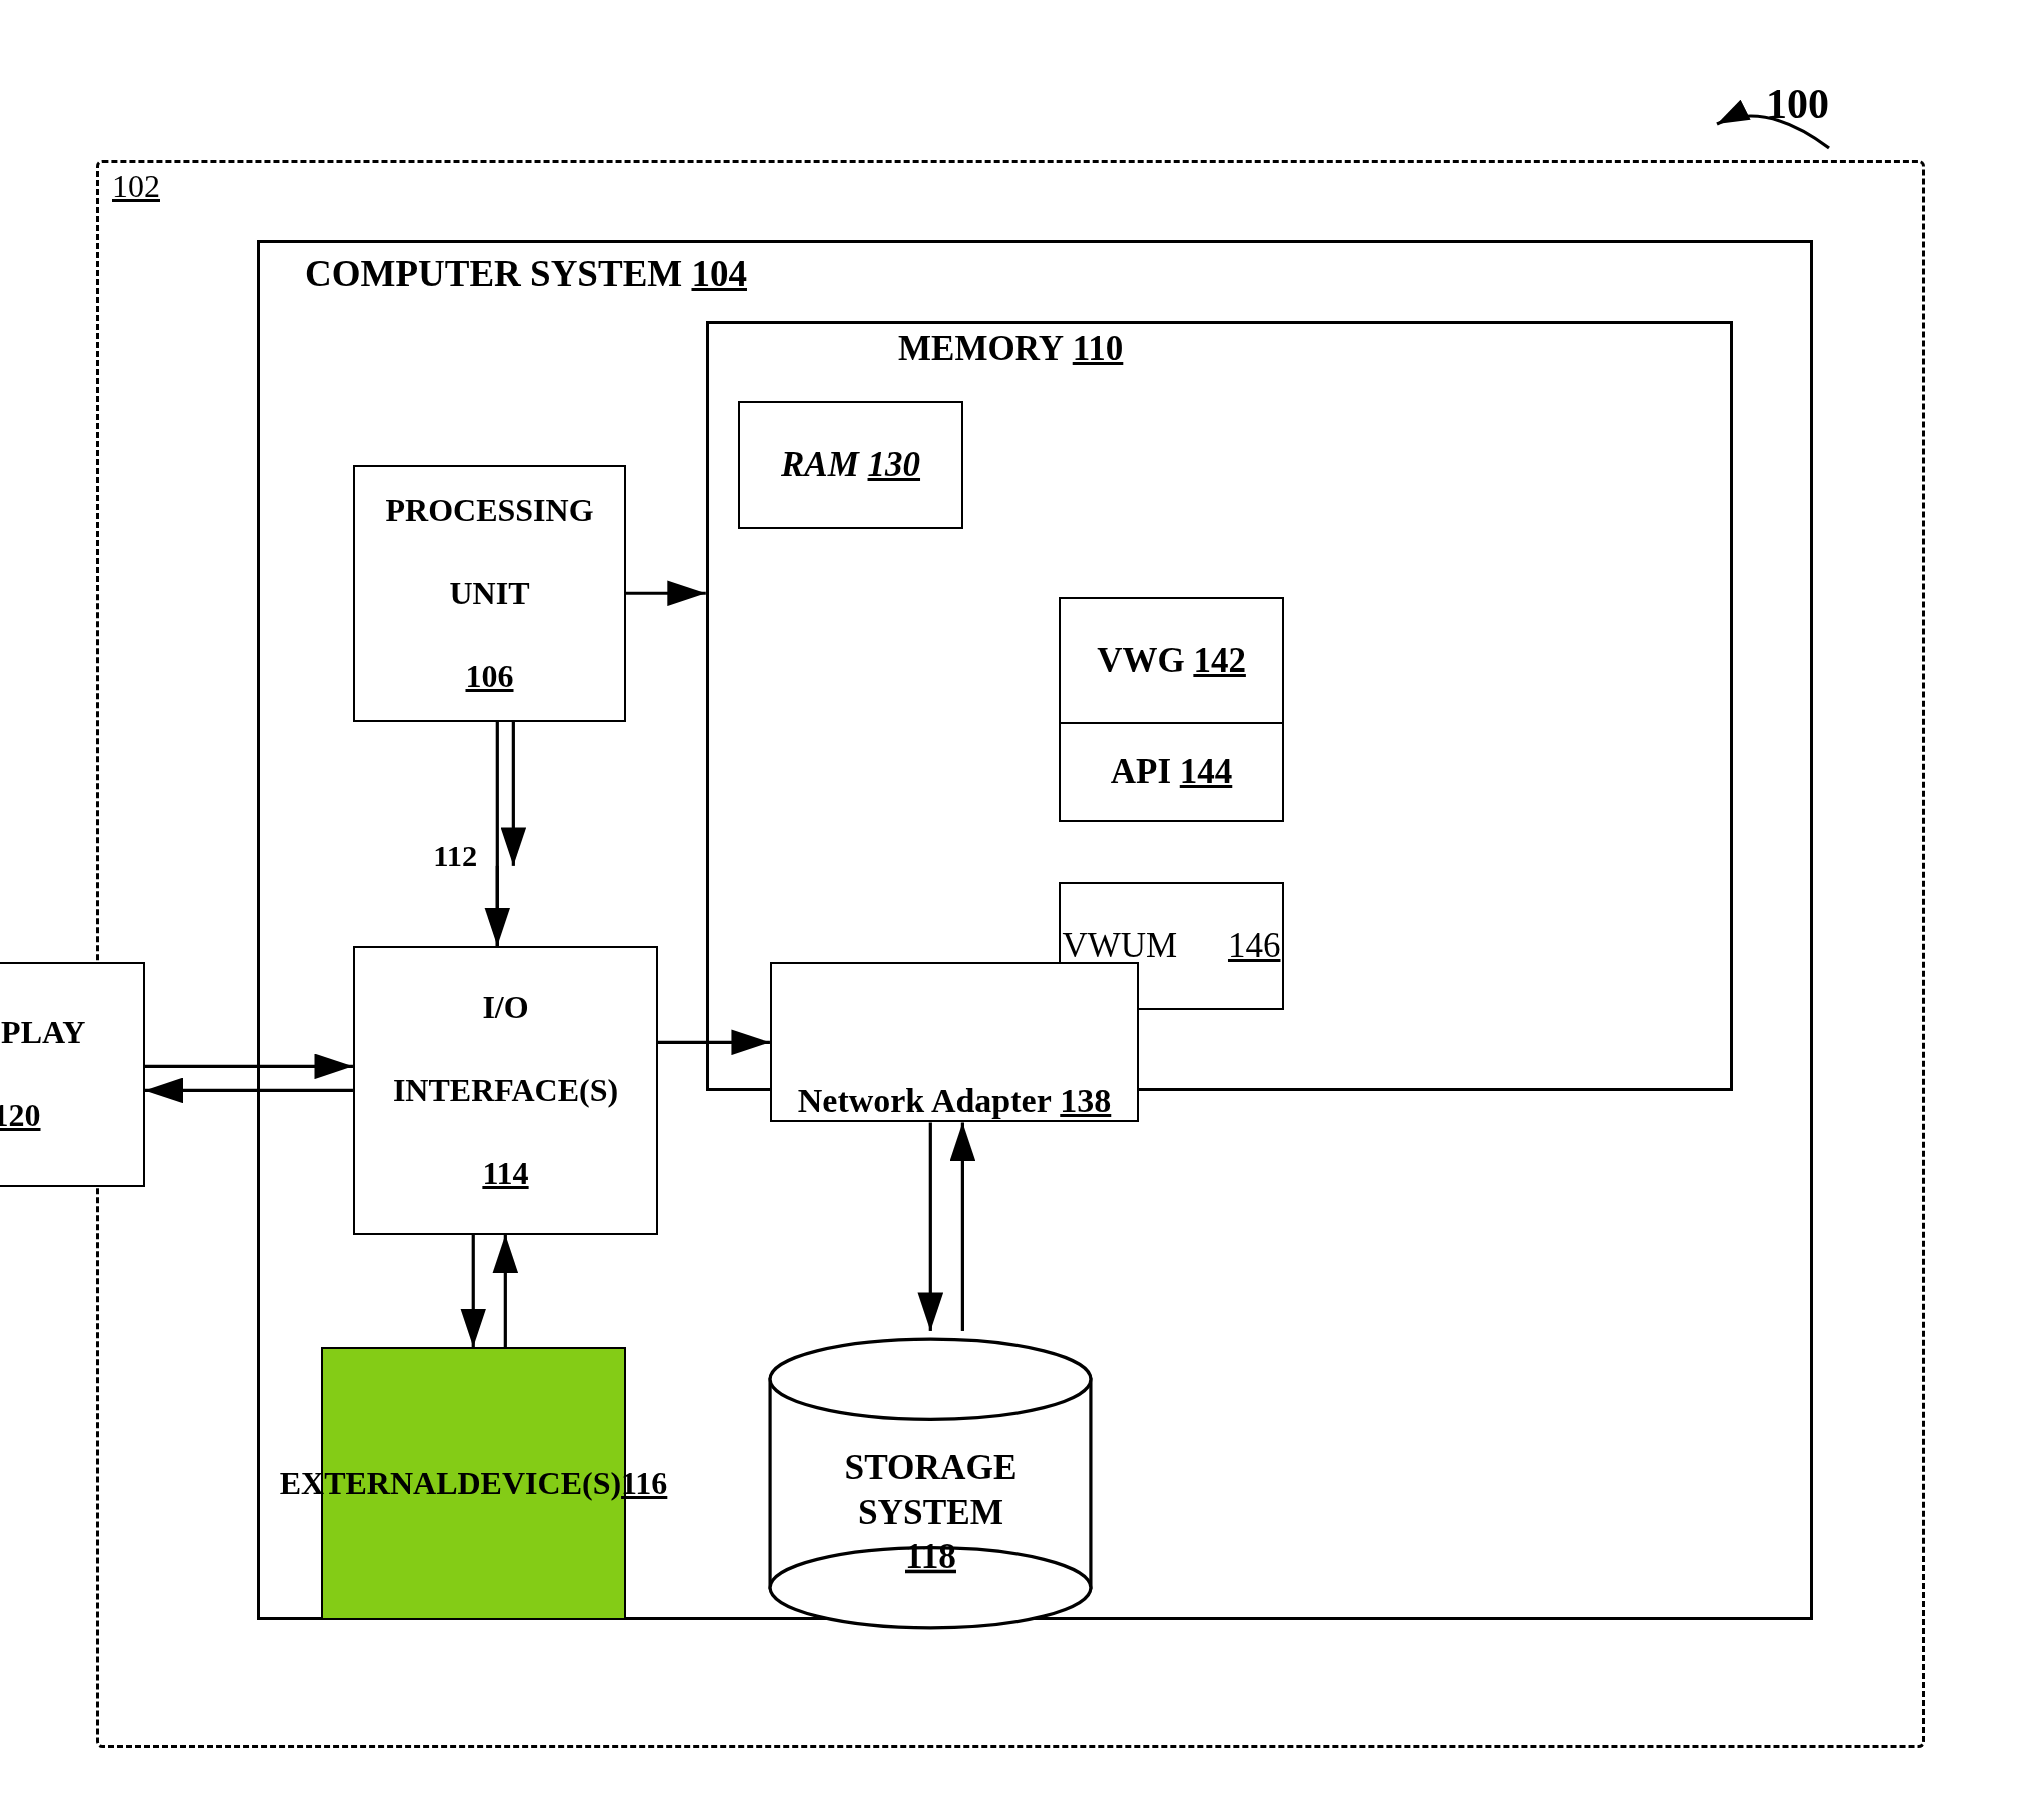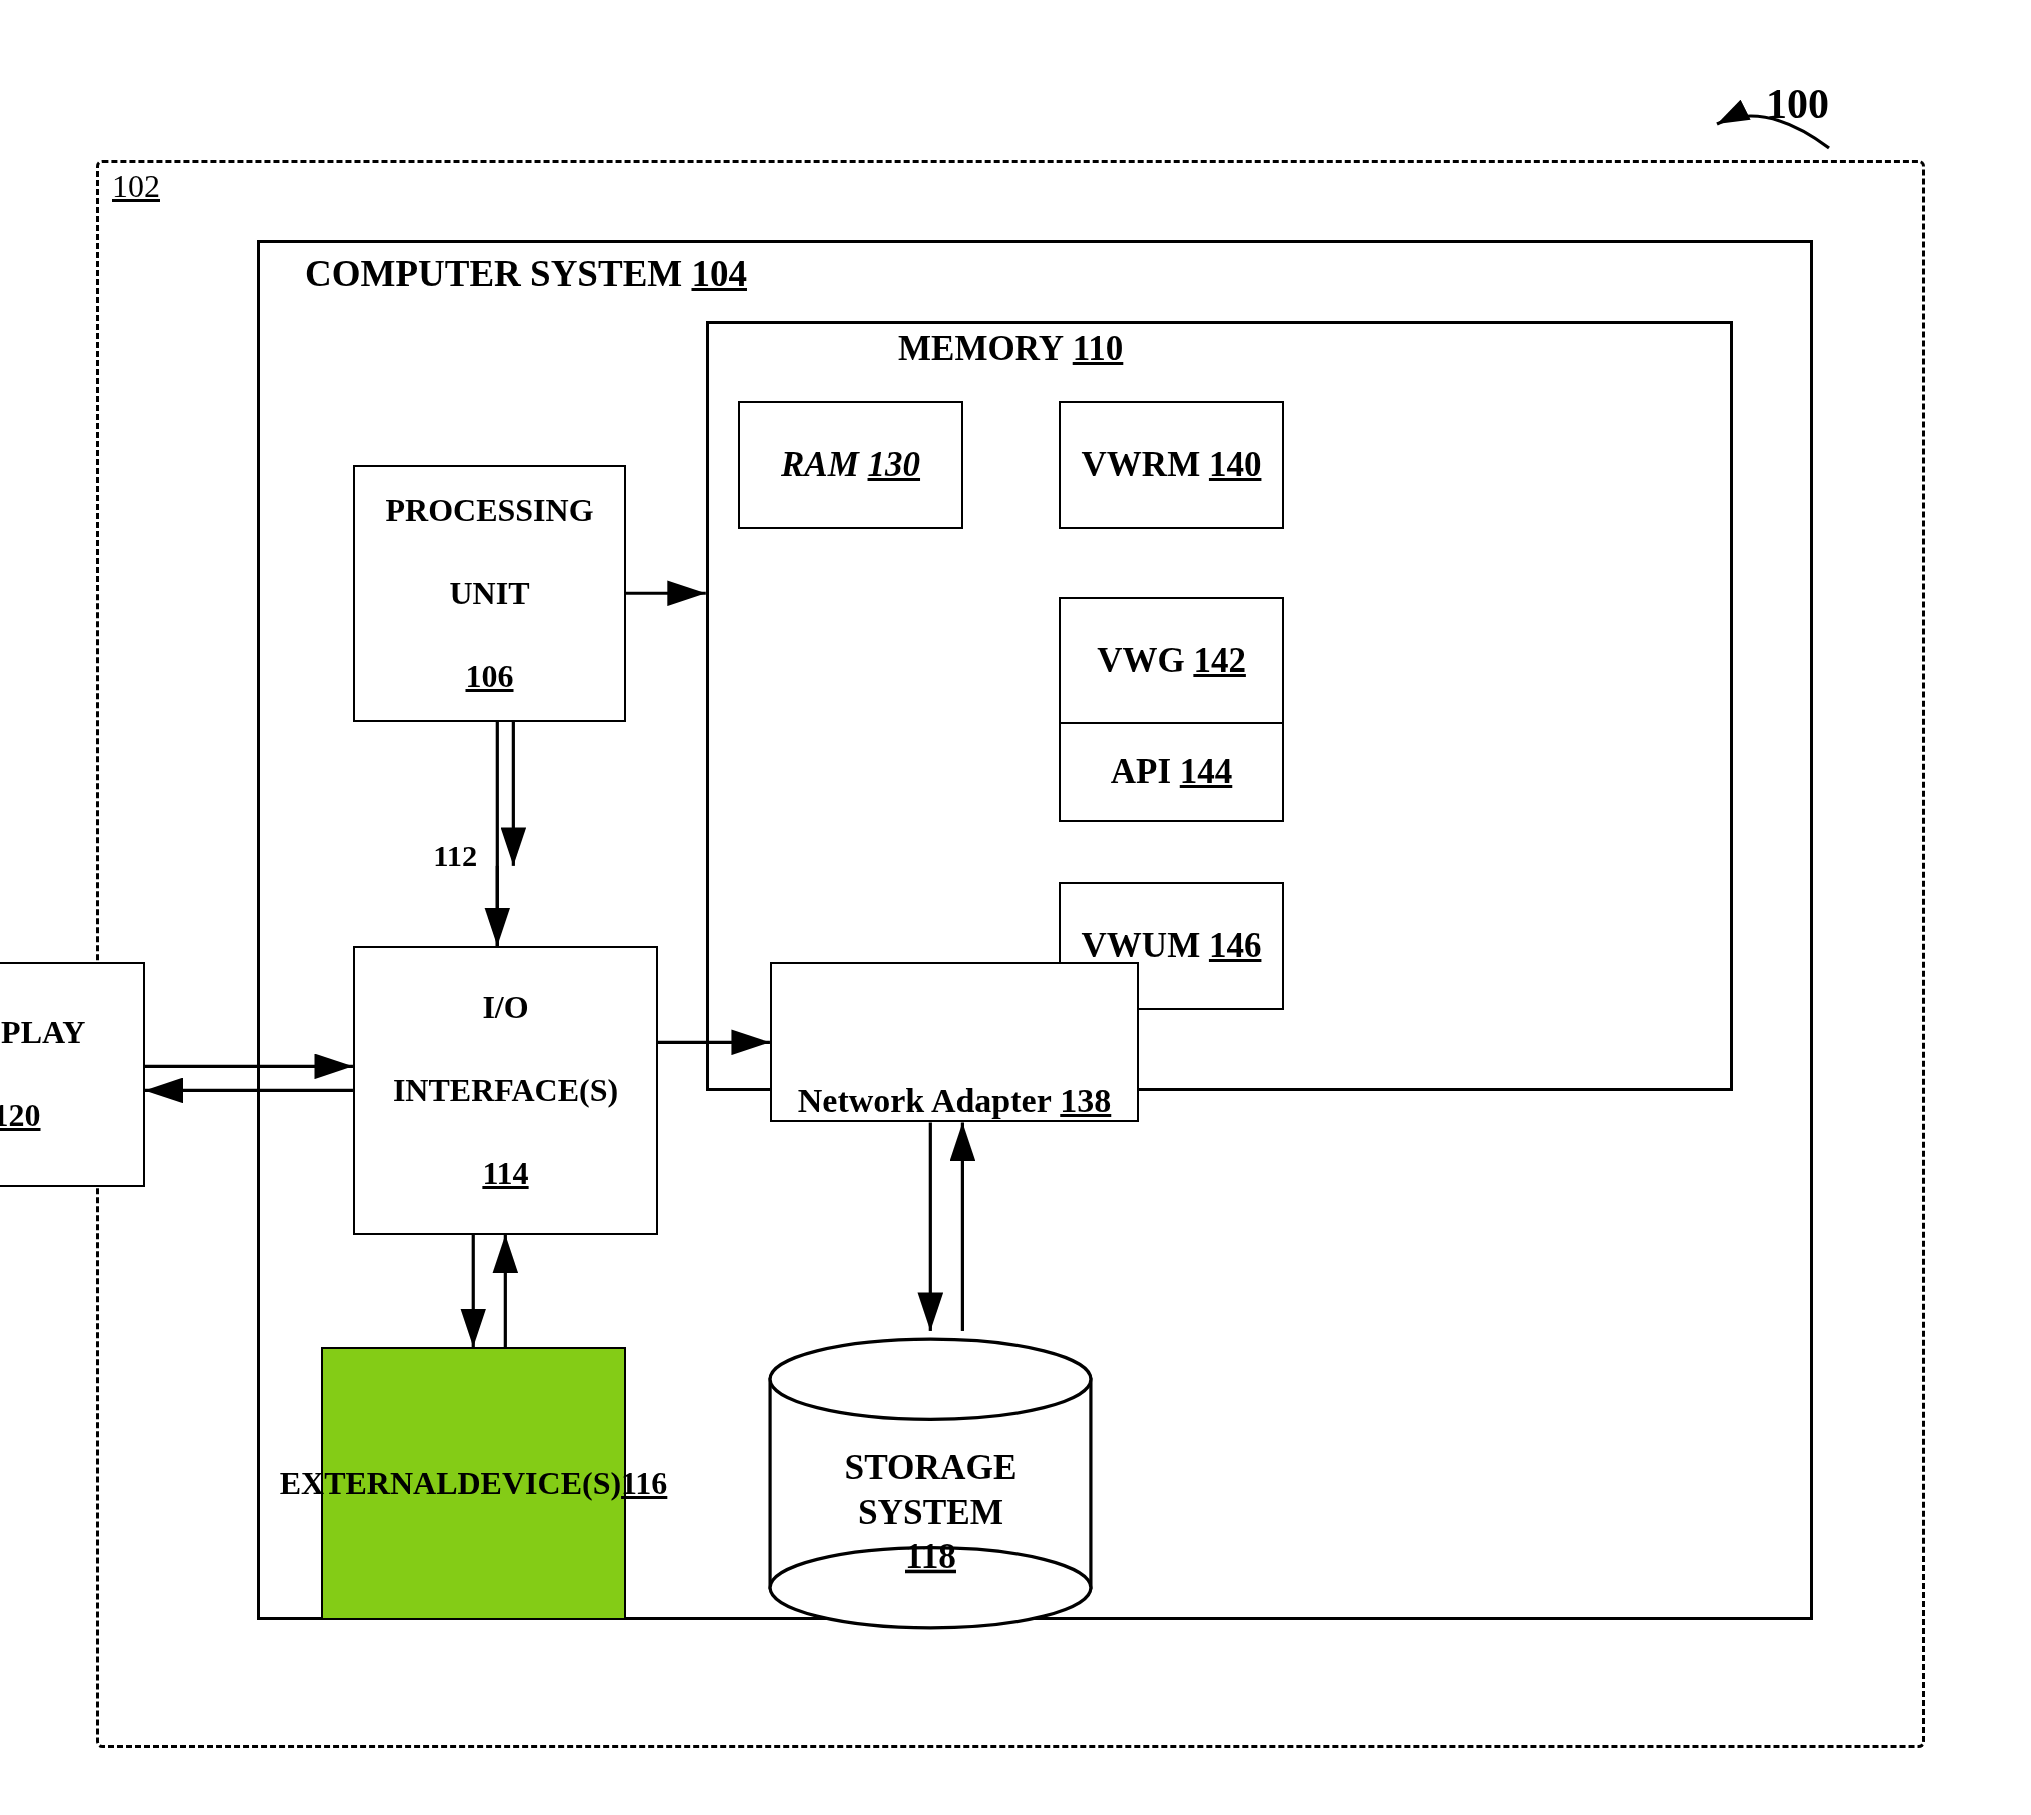--- a/index.html
+++ b/index.html
@@ -181,22 +181,23 @@
       position: absolute;
       top: 818px;
       left: 1011px;
       width: 225px;
       height: 128px;
       border: 2.4px solid #000;
       display: flex;
       align-items: center;
       justify-content: center;
       font-size: 35px;
-      font-weight: bold;
-      background: #fff;
+      font-weight: normal;
+      background: #fff;
+      gap: 21px;
     }
     .box-vwum .num { text-decoration: underline; }
 
     
     .box-106 {
       position: absolute;
       top: 401px;
       left: 305px;
       width: 273px;
       height: 257px;
@@ -343,23 +344,20 @@
   </div>
   <div class="label-110-container">
     <span>MEMORY</span>&nbsp;<span class="num">110</span>
   </div>
 
   <div class="box-ram">
     <span>RAM</span>&nbsp;<span class="num">130</span>
   </div>
 
 
-  <div class="box-vwrm">
-    <span>VWRM</span>&nbsp;<span class="num">140</span>
-  </div>
 
   <div class="box-vwg">
     <span>VWG</span>&nbsp;<span class="num">142</span>
   </div>
 
   <div class="box-api">
     <span>API</span>&nbsp;<span class="num">144</span>
   </div>
 
   <div class="box-vwum">

